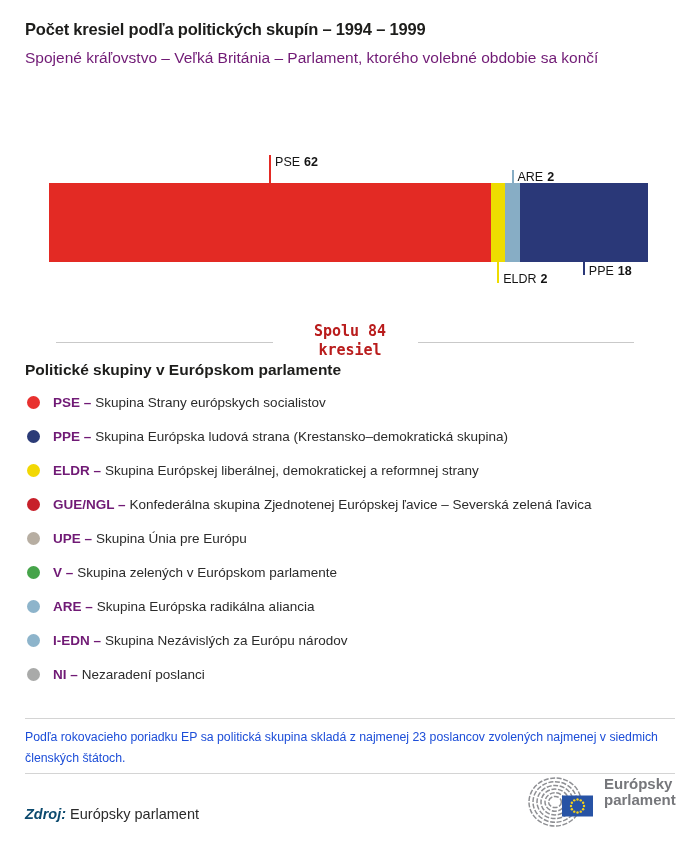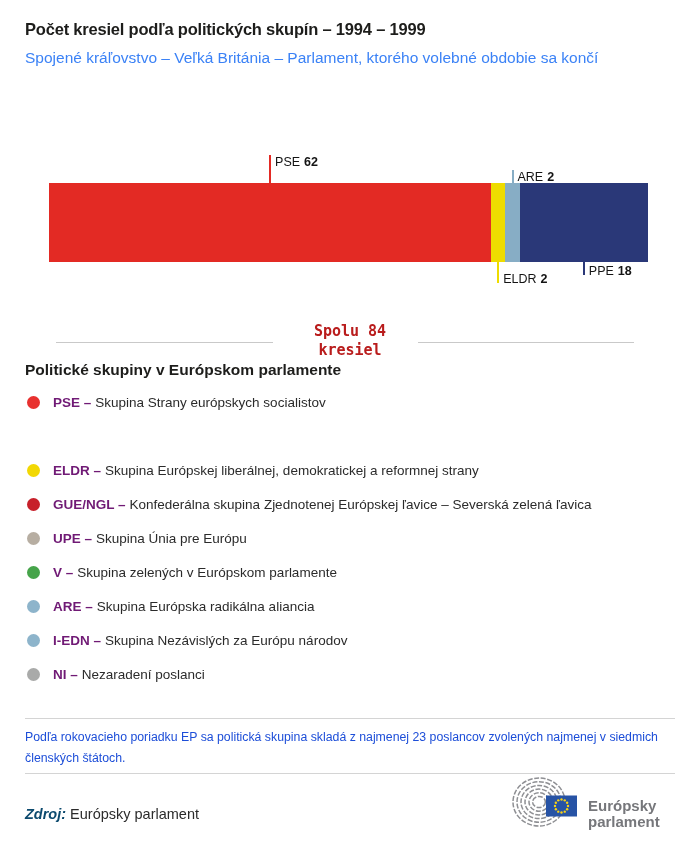--- a/index.html
+++ b/index.html
@@ -1,20 +1,20 @@
 <!DOCTYPE html>
 <html><head>
 <meta charset="utf-8">
 <style>
   html,body{margin:0;padding:0;background:#ffffff;}
   body{font-family:"Liberation Sans", sans-serif; -webkit-font-smoothing:antialiased;}
   #canvas{position:relative;width:700px;height:841px;background:#fff;overflow:hidden;padding-left:17px;}
 
   .title{position:absolute;left:25px;top:20px;font-size:16.5px;font-weight:bold;color:#1d1d1b;white-space:nowrap;letter-spacing:-0.2px;}
-  .subtitle{position:absolute;left:25px;top:46px;width:575px;font-size:15.5px;line-height:23px;color:#3b82f6;}
+  .subtitle{position:absolute;left:25px;top:46px;width:575px;font-size:15.5px;line-height:23px;color:#701a75;}
 
   
   .bar{position:absolute;left:49px;top:183px;width:599px;height:79px;display:flex;}
   .bar-seg{height:100%;}
   .callout-line{position:absolute;width:2px;}
   .callout-label{position:absolute;font-size:12.5px;color:#141414;white-space:nowrap;line-height:14px;}
   .callout-label b{margin-left:4px;}
 
   .total-line{position:absolute;height:1px;background:#c9c9c9;}
   .total-text{position:absolute;left:278px;top:322px;width:144px;text-align:center;
@@ -25,21 +25,21 @@
   .legend-dot{width:13px;height:13px;border-radius:50%;flex:0 0 13px;}
   .legend-text{margin-left:13px;font-size:13.5px;color:#2b2b2b;white-space:nowrap;}
   .legend-text b{color:#701a75;margin-right:4px;}
 
   .divider{position:absolute;left:25px;width:650px;height:1px;background:#d4d4d4;}
   .footnote{position:absolute;left:25px;top:727px;width:640px;font-size:12.3px;line-height:21px;color:#1d4ed8;}
 
   .source{position:absolute;left:25px;top:806px;font-size:14.5px;color:#2b2b2b;}
   .source b{color:#0c4a6e;margin-right:4px;font-style:italic;}
 
-  .logo{position:absolute;left:512px;top:776px;display:flex;align-items:flex-end;}
+  .logo{position:absolute;left:528px;top:776px;display:flex;align-items:flex-start;}
   .logo-text{margin-left:8px;font-size:15px;font-weight:bold;color:#76777b;line-height:16px;}
 </style>
 </head>
 <body>
 
 <div id="canvas">
 
   <div class="title">Počet kresiel podľa politických skupín – 1994 – 1999</div>
   <div class="subtitle">Spojené kráľovstvo – Veľká Británia – Parlament, ktorého volebné obdobie sa končí</div>
 
@@ -67,20 +67,24 @@
   <div class="total-text">
     <div>Spolu 84</div>
     <div>kresiel</div>
   </div>
 
   <div class="legend-heading">Politické skupiny v Európskom parlamente</div>
 
   <div class="legend-row" style="top:392px;">
     <span class="legend-dot" style="background-color: rgb(232, 49, 47);"></span>
     <span class="legend-text"><b>PSE –</b><span>Skupina Strany európskych socialistov</span></span>
+  </div>
+  <div class="legend-row" style="top:426px;">
+    <span class="legend-dot" style="background-color: rgb(43, 59, 119);"></span>
+    <span class="legend-text"><b>PPE –</b><span>Skupina Európska ludová strana (Krestansko–demokratická skupina)</span></span>
   </div>
   <div class="legend-row" style="top:460px;">
     <span class="legend-dot" style="background-color: rgb(242, 216, 4);"></span>
     <span class="legend-text"><b>ELDR –</b><span>Skupina Európskej liberálnej, demokratickej a reformnej strany</span></span>
   </div>
   <div class="legend-row" style="top:494px;">
     <span class="legend-dot" style="background-color: rgb(199, 32, 42);"></span>
     <span class="legend-text"><b>GUE/NGL –</b><span>Konfederálna skupina Zjednotenej Európskej ľavice – Severská zelená ľavica</span></span>
   </div>
   <div class="legend-row" style="top:528px;">

